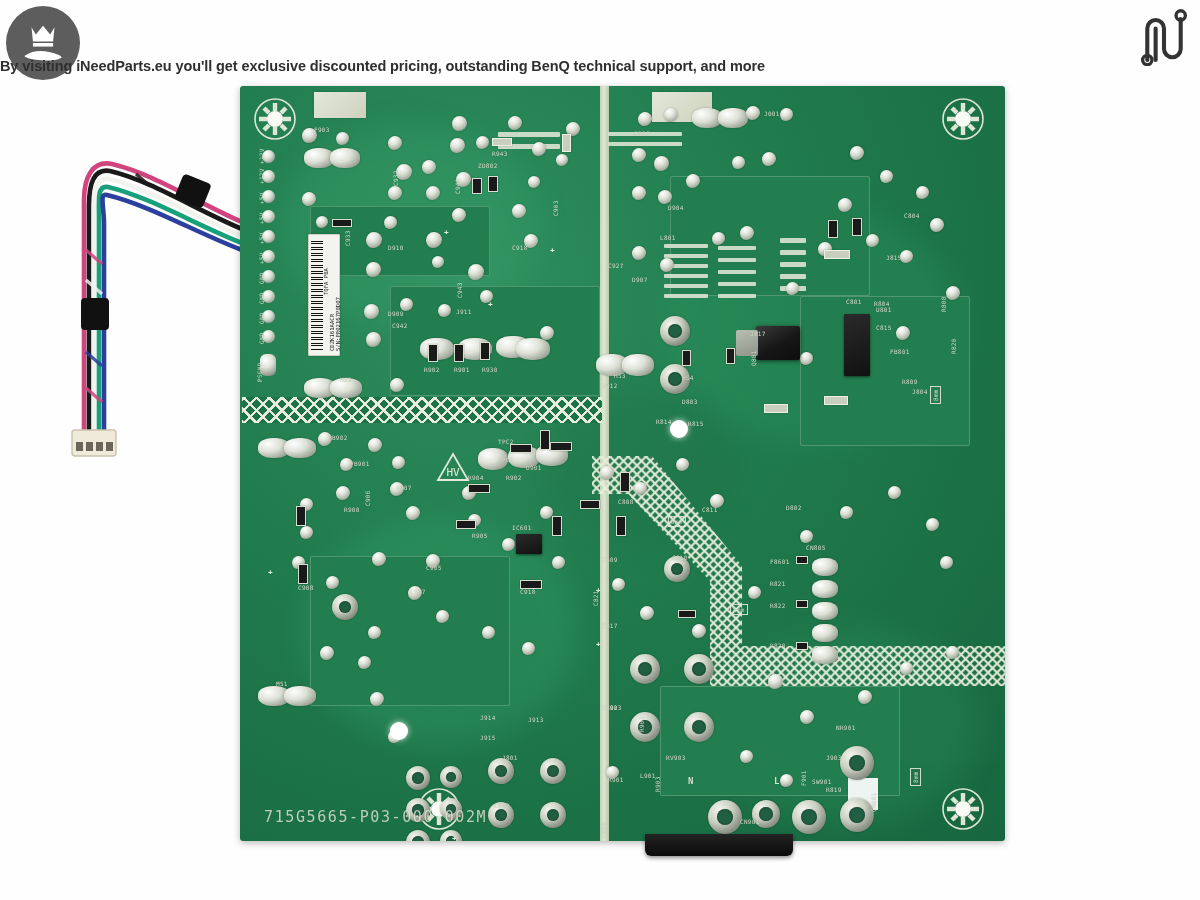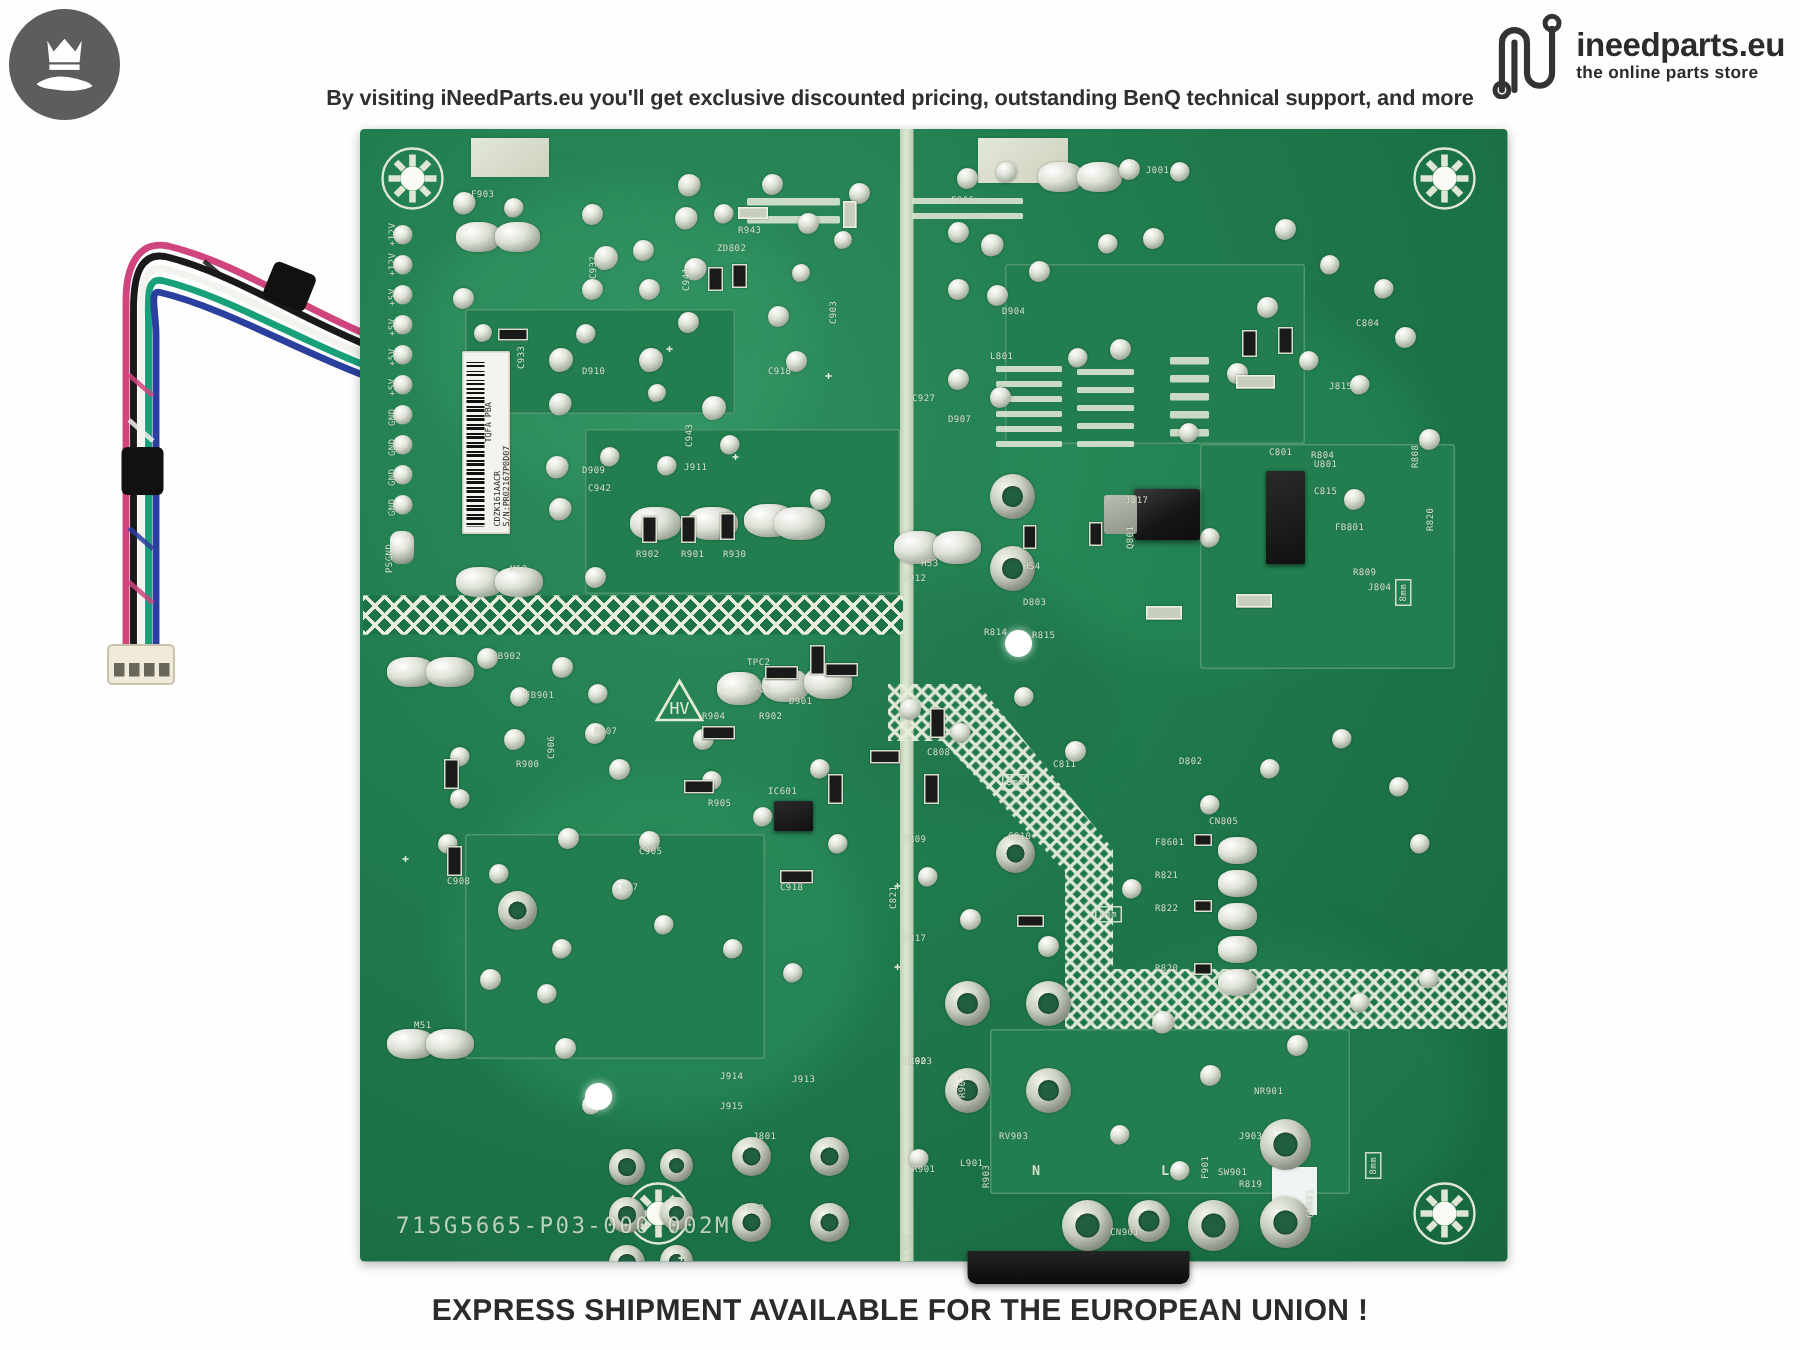--- a/index.html
+++ b/index.html
@@ -21,21 +21,21 @@
 
   
   #brand-logo { position:absolute; right:10px; top:8px; display:flex; align-items:center; gap:7px; }
   #brand-mark { width:52px; height:58px; flex:0 0 auto; }
   #brand-text { display:flex; flex-direction:column; line-height:1; }
   #brand-name { font-size:22px; font-weight:bold; color:#2b2b2b; letter-spacing:-0.3px; }
   #brand-tagline { font-size:11.5px; font-weight:bold; color:#2b2b2b; letter-spacing:0.2px; margin-top:3px; }
 
   
   #headline {
-    position:absolute; left:0; right:0; top:58px; text-align:center;
+    position:absolute; left:0; right:0; top:58px; 
     font-size:14.5px; font-weight:bold; color:#2f2f2f; letter-spacing:-0.1px;
   }
   #footer-banner {
     position:absolute; left:0; right:0; bottom:14px; text-align:center;
     font-size:20px; font-weight:bold; color:#2b2b2b; letter-spacing:0.2px;
   }
 
   
   #cable-harness { position:absolute; left:46px; top:130px; width:200px; height:345px; }
   #cable-harness svg { width:100%; height:100%; display:block; overflow:visible; }
@@ -189,24 +189,20 @@
   <div id="brand-logo">
     <span id="brand-mark">
       <svg viewBox="0 0 56 62" aria-hidden="true">
         <g fill="none" stroke="#333333" stroke-width="4.4" stroke-linecap="round">
           <path d="M10 56 L10 22 A9 9 0 0 1 28 22 L28 44 A9 9 0 0 0 46 44 L46 12"></path>
           <path d="M19 56 L19 22"></path>
         </g>
         <circle cx="10" cy="56" r="5" fill="none" stroke="#333" stroke-width="3.6"></circle>
         <circle cx="46" cy="8" r="5" fill="none" stroke="#333" stroke-width="3.6"></circle>
       </svg>
-    </span>
-    <span id="brand-text">
-      <span id="brand-name">ineedparts.eu</span>
-      <span id="brand-tagline">the online parts store</span>
     </span>
   </div>
 
   <div id="headline">By visiting iNeedParts.eu you'll get exclusive discounted pricing, outstanding BenQ technical support, and more</div>
 
   <div id="cable-harness">
     <svg viewBox="0 0 200 345" aria-hidden="true">
       <defs>
         <g id="strandset"></g>
       </defs>
@@ -730,15 +726,14 @@
       <span class="cap-plus" style="left:212px; top:748px;">+</span>
 
       <div class="pad" style="left:150px; top:636px; width:18px;height:18px;background:#fff;box-shadow:0 0 6px rgba(255,255,255,.8);"></div>
       <div class="pad" style="left:430px; top:334px; width:18px;height:18px;background:#fff;box-shadow:0 0 6px rgba(255,255,255,.8);"></div>
 
     </div>
 
     <div id="ac-socket"></div>
   </div>
 
-  <div id="footer-banner">EXPRESS SHIPMENT AVAILABLE FOR THE EUROPEAN UNION !</div>
 
 </div>
 
 </body></html>

